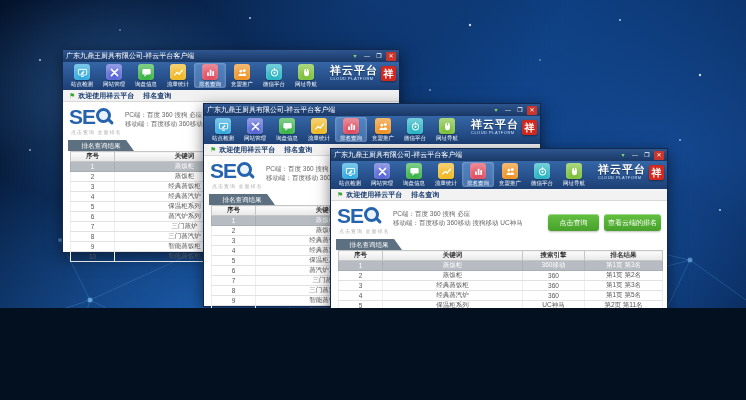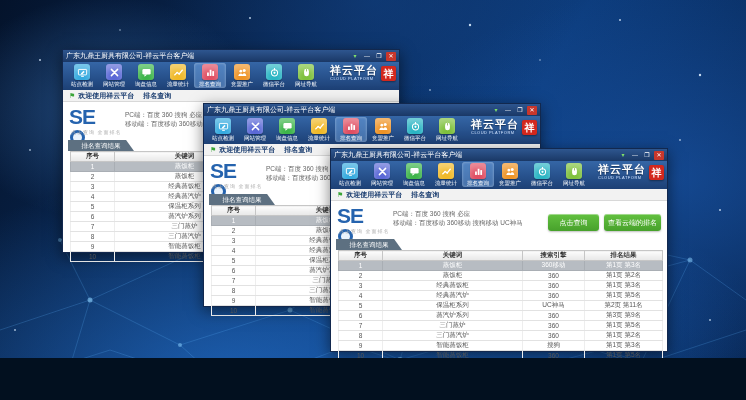--- a/index.html
+++ b/index.html
@@ -1,18 +1,18 @@
 <!DOCTYPE html>
 <html><head>
 <meta charset="utf-8">
 <style>
   html,body{margin:0;padding:0;background:#02101f;}
   *{box-sizing:border-box;font-family:"Liberation Sans",sans-serif;}
   .stage{
-    width:746px;height:358px;position:relative;overflow:hidden;
+    width:746px;height:308px;position:relative;overflow:hidden;
     background:
       radial-gradient(220px 160px at 14% 30%, rgba(80,150,230,.38), transparent 70%),
       radial-gradient(300px 200px at 50% 0%, rgba(20,70,140,.45), transparent 70%),
       radial-gradient(420px 260px at 90% 50%, rgba(30,95,185,.5), transparent 72%),
       radial-gradient(520px 300px at 30% 108%, rgba(40,125,225,.6), transparent 72%),
       radial-gradient(300px 200px at 75% 100%, rgba(30,110,210,.45), transparent 72%),
       linear-gradient(120deg,#04132b 0%,#0a2a58 35%,#0d3d7e 62%,#082653 100%);
   }
   .plexus{position:absolute;left:0;top:0;width:746px;height:400px;}
   
@@ -44,21 +44,21 @@
        text-align:center;font-family:"Liberation Serif",serif;font-weight:bold;border-radius:2px;
        box-shadow:0 1px 2px rgba(0,0,0,.4);}
   
   .crumb{height:12px;background:#f2f2f2;border-bottom:1px solid #d8d8d8;display:flex;
        align-items:center;padding:0 6px;gap:3px;}
   .crumb .cicon{color:#3aa537;font-size:7px;line-height:12px;}
   .crumb .ctext{font-size:7px;font-weight:bold;color:#1d3f71;line-height:12px;}
   .crumb .csec{font-size:7px;font-weight:bold;color:#1d3f71;margin-left:6px;}
   
   .seo{height:38px;position:relative;background:#fff;}
-  .seologo{position:absolute;left:6px;top:4px;display:flex;align-items:flex-start;flex-direction:column;}
+  .seologo{position:absolute;left:6px;top:4px;display:flex;align-items:flex-start;}
   .seologo .se{font-size:21px;font-weight:bold;color:#2563ae;line-height:22px;letter-spacing:-1px;}
   .mag{width:15px;height:15px;border:3px solid #2563ae;border-radius:50%;margin:2px 0 0 1px;position:relative;background:#eaf3fc;}
   .mag::after{content:"";position:absolute;width:7px;height:3px;background:#2563ae;
        right:-6px;bottom:-3px;transform:rotate(45deg);border-radius:2px;}
   .seocap{position:absolute;left:8px;top:27px;font-size:5px;color:#aaa;letter-spacing:1px;}
   .seotext{position:absolute;left:62px;top:8px;}
   .seotext div{font-size:6.5px;color:#666;line-height:9px;white-space:nowrap;}
   .btn{position:absolute;top:13px;height:17px;border-radius:3px;color:#fff;font-size:7px;
        text-align:center;line-height:17px;background:linear-gradient(#63c140,#47a12b);
        box-shadow:inset 0 1px 0 rgba(255,255,255,.4),0 1px 2px rgba(0,0,0,.25);cursor:pointer;}

